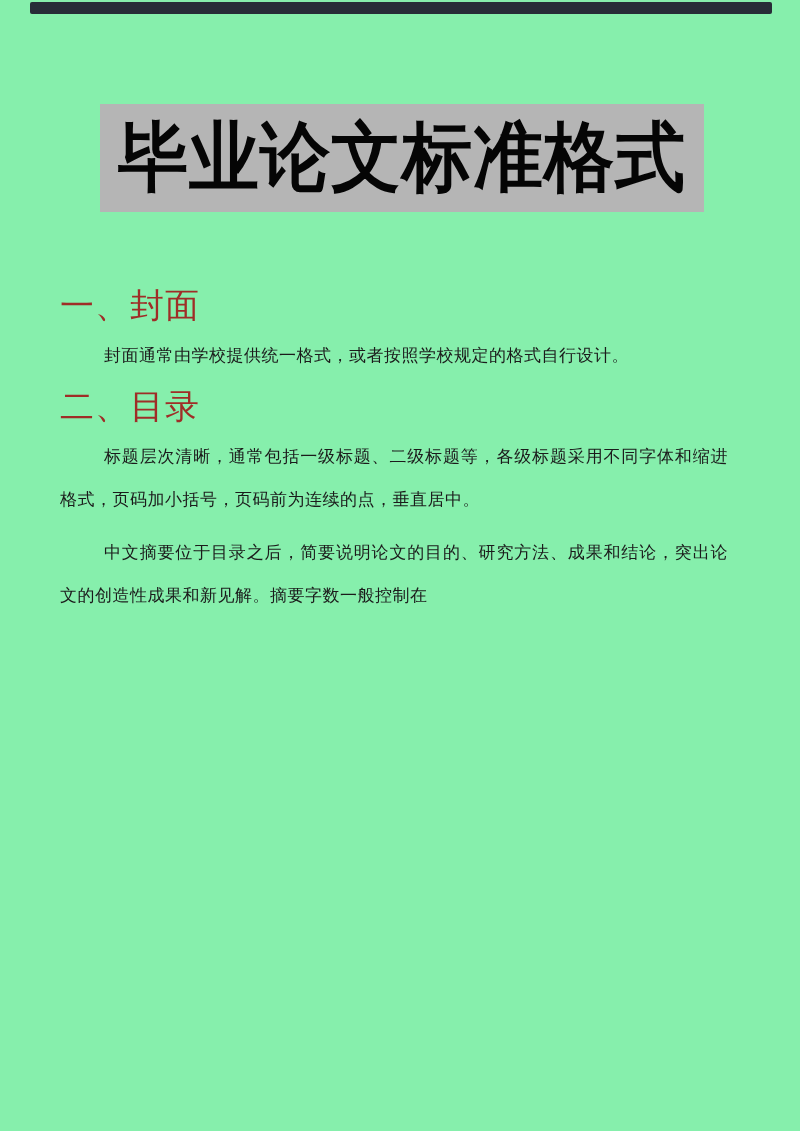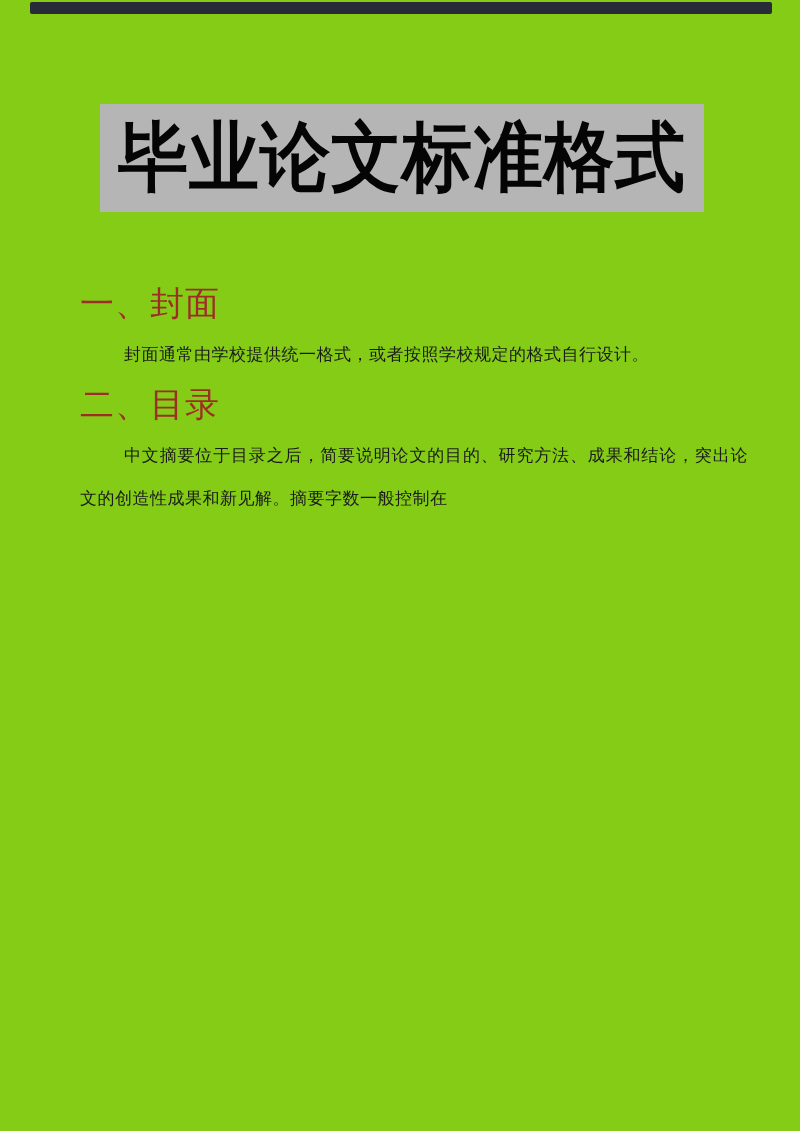--- a/index.html
+++ b/index.html
@@ -4,21 +4,21 @@
 <style>
   html, body {
     margin: 0;
     padding: 0;
     background: #ffffff;
   }
   .page {
     position: relative;
     width: 800px;
     height: 1131px;
-    background: #84cc16;
+    background: #86efac;
     overflow: hidden;
     font-family: "Liberation Serif", "DejaVu Serif", serif;
   }
   .top-bar {
     position: absolute;
     top: 2px;
     left: 30px;
     width: 742px;
     height: 12px;
     background: #272c37;
@@ -40,24 +40,23 @@
     font-weight: 700;
     color: #050505;
     letter-spacing: 1px;
     white-space: nowrap;
     line-height: 1;
     transform: scaleY(1.08);
   }
   .content {
     position: absolute;
     top: 288px;
-    left: 80px;
+    left: 60px;
     width: 668px;
     color: #1b1b1b;
-    font-family: Liberation Mono, monospace;
   }
   .content h2 {
     font-size: 34px;
     line-height: 36px;
     font-weight: 400;
     color: #9f2d27;
     margin: 12px 0 10px 0;
     letter-spacing: 1px;
   }
   .content h2:first-child {
@@ -82,17 +81,18 @@
   <div class="title-box">
     <span class="doc-title">毕业论文标准格式</span>
   </div>
 
   <div class="content">
 
     <h2>一、封面</h2>
     <p>封面通常由学校提供统一格式，或者按照学校规定的格式自行设计。</p>
 
     <h2>二、目录</h2>
+    <p>标题层次清晰，通常包括一级标题、二级标题等，各级标题采用不同字体和缩进格式，页码加小括号，页码前为连续的点，垂直居中。</p>
 
     <p>中文摘要位于目录之后，简要说明论文的目的、研究方法、成果和结论，突出论文的创造性成果和新见解。摘要字数一般控制在</p>
 
   </div>
 </div>
 
 </body></html>

